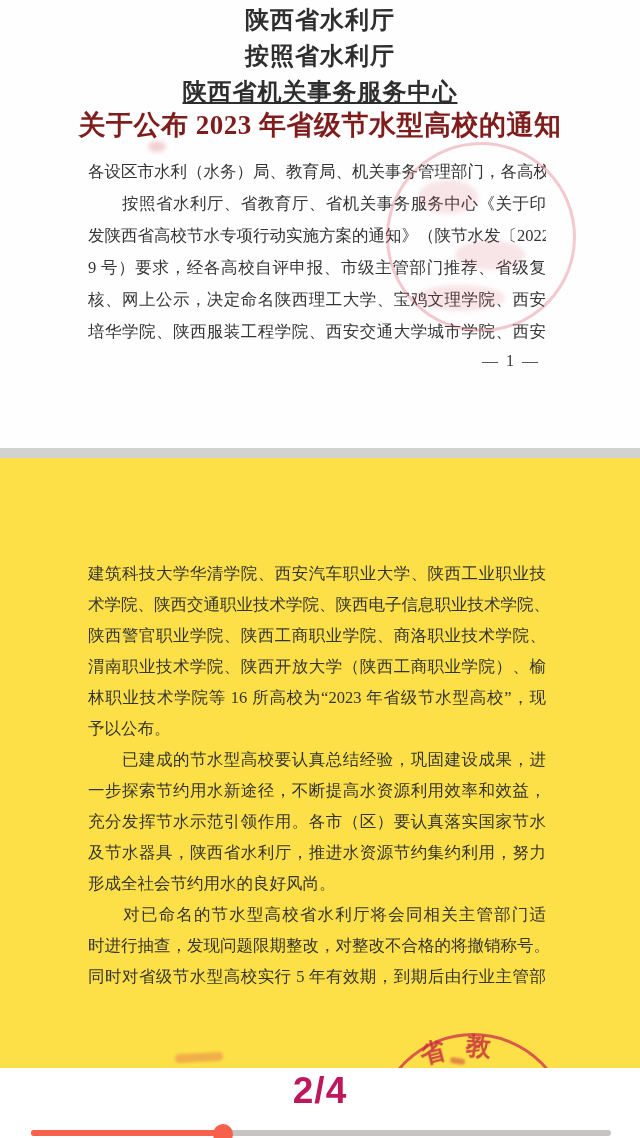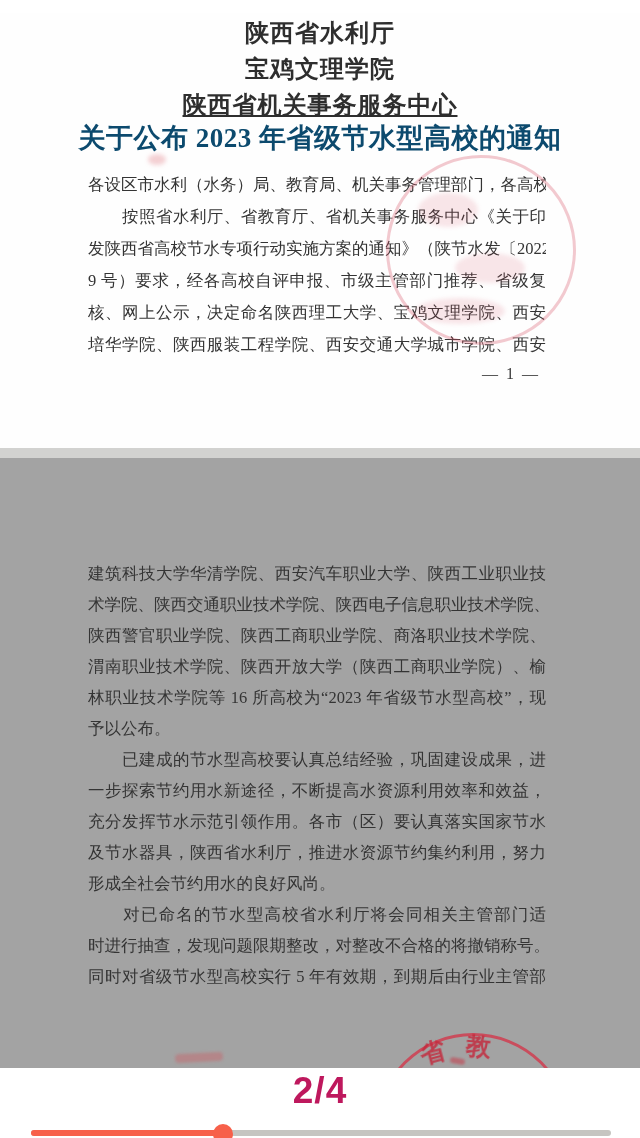--- a/index.html
+++ b/index.html
@@ -4,31 +4,31 @@
 <style>
   html,body{margin:0;padding:0;background:#ffffff;}
   .screen{
     position:relative;width:640px;height:1138px;margin:0 auto;
     background:#ffffff;overflow:hidden;
     font-family:"Liberation Serif","DejaVu Serif",serif;
     color:#333;
   }
   
   .page{position:absolute;left:0;width:640px;background:#fefefe;}
-  .page1{top:13px;height:448px;}
-  .page2{top:458px;height:680px;background:#a3a3a3;}
+  .page1{top:0;height:448px;}
+  .page2{top:458px;height:680px;background:#fde047;}
   .title-line{
     position:absolute;left:0;width:640px;text-align:center;
     font-weight:700;color:#2e2e2e;letter-spacing:1px;
     font-size:24px;line-height:34px;
   }
   .t1{top:3px;}.t2{top:39px;}.t3{top:75px;text-decoration:underline;}
   .subject{
     position:absolute;left:0;top:107px;width:640px;text-align:center;
-    font-weight:700;color:#0c4a6e;font-size:27px;line-height:36px;letter-spacing:.5px;
+    font-weight:700;color:#7f1d1d;font-size:27px;line-height:36px;letter-spacing:.5px;
   }
   .body-block{
     position:absolute;left:88px;width:458px;
     font-size:16.5px;color:#343434;overflow:hidden;
   }
   .body1{top:156px;line-height:32px;}
   .body2{top:558px;line-height:31px;}
   .line{white-space:nowrap;overflow:hidden;}
   .line.j{text-align:justify;text-align-last:justify;}
   .line.l{text-align:right;text-align-last:left;}
@@ -93,21 +93,21 @@
     background:#f7604a;
   }
 </style>
 </head>
 <body>
 
 <div class="screen">
 
   <section class="page page1">
     <div class="title-line t1">陕西省水利厅</div>
-    <div class="title-line t2">宝鸡文理学院</div>
+    <div class="title-line t2">按照省水利厅</div>
     <div class="title-line t3">陕西省机关事务服务中心</div>
     <div class="subject">关于公布 2023 年省级节水型高校的通知</div>
 
     <div class="body-block body1">
       <div class="line j">各设区市水利（水务）局、教育局、机关事务管理部门，各高校：</div>
       <div class="line j">　　按照省水利厅、省教育厅、省机关事务服务中心《关于印</div>
       <div class="line j">发陕西省高校节水专项行动实施方案的通知》（陕节水发〔2022〕</div>
       <div class="line j">9 号）要求，经各高校自评申报、市级主管部门推荐、省级复</div>
       <div class="line j">核、网上公示，决定命名陕西理工大学、宝鸡文理学院、西安</div>
       <div class="line j">培华学院、陕西服装工程学院、西安交通大学城市学院、西安</div>

